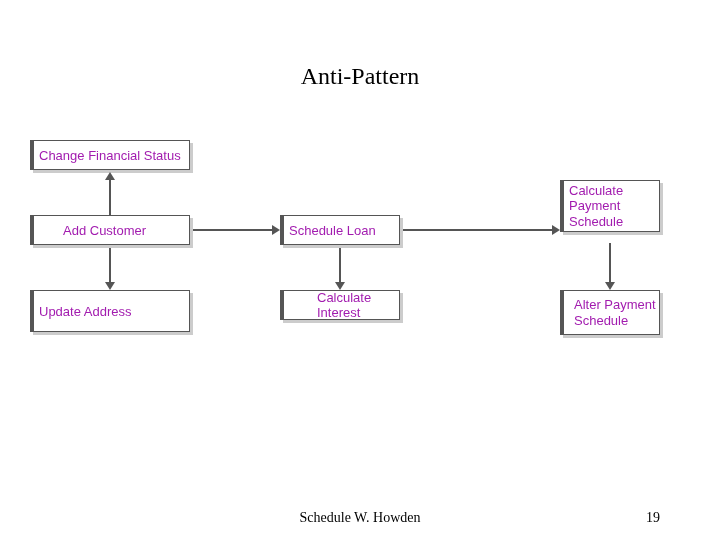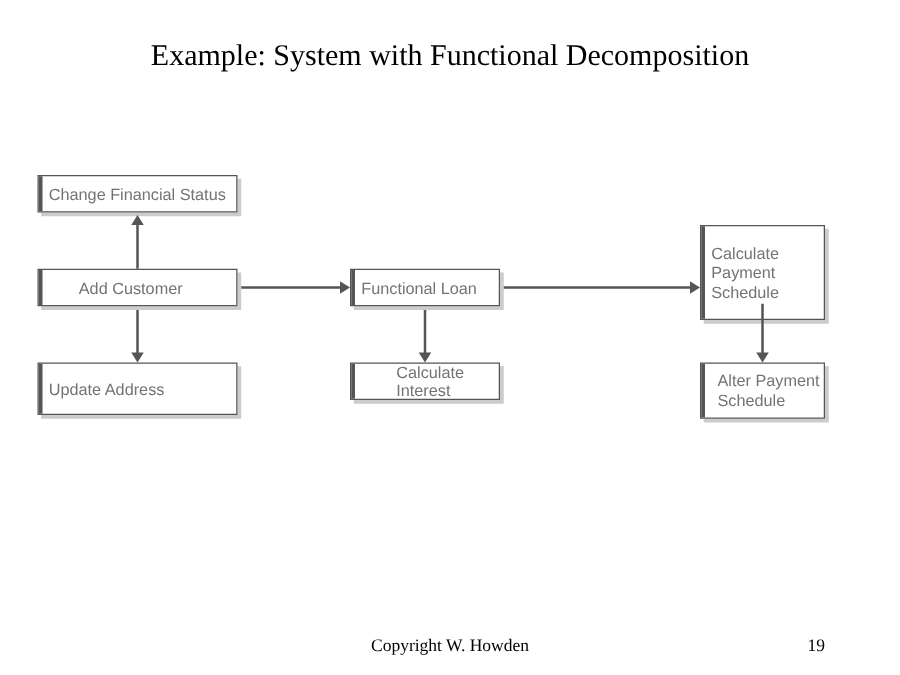--- a/index.html
+++ b/index.html
@@ -25,21 +25,21 @@
       left: 30px;
       width: 660px;
       height: 250px;
     }
     .box {
       position: absolute;
       background: #fff;
       border: 1px solid #555;
       font-family: Arial, sans-serif;
       font-size: 13px;
-      color: #737373;
+      color: #a21caf;
       display: flex;
       align-items: center;
       padding-left: 8px;
       box-shadow: 3px 3px 0 #ccc;
     }
     .box::before {
       content: "";
       position: absolute;
       top: 0;
       left: 0;
@@ -85,43 +85,44 @@
     }
     .pagenum {
       position: absolute;
       right: 60px;
     }
   </style>
 </head>
 <body>
 
 <div class="title">
-  <span>Example: System with Functional Decomposition</span><br>
+  <br>
+  <span>Anti-Pattern</span>
 </div>
 
 <div class="diagram">
 
   <div class="box" style="left:0;top:0;width:160px;height:30px;">
     <span>Change Financial Status</span>
   </div>
   <div class="box" style="left:0;top:75px;width:160px;height:30px;padding-left:32px;">
     <span>Add Customer</span>
   </div>
   <div class="box" style="left:0;top:150px;width:160px;height:42px;">
     <span>Update Address</span>
   </div>
 
   <div class="box" style="left:250px;top:75px;width:120px;height:30px;">
-    <span>Functional Loan</span>
+    <span>Schedule Loan</span>
   </div>
   <div class="box" style="left:250px;top:150px;width:120px;height:30px;padding-left:36px;">
     <span>Calculate Interest</span>
   </div>
 
-  <div class="box" style="left:530px;top:40px;width:100px;height:76px;white-space:pre-line;line-height:1.2;">
+  <div class="box" style="left:530px;top:40px;width:100px;height:52px;white-space:pre-line;line-height:1.2;">
     <span>Calculate
 Payment
 Schedule</span>
   </div>
   <div class="box" style="left:530px;top:150px;width:100px;height:45px;white-space:pre-line;line-height:1.2;padding-left:13px;">
     <span>Alter Payment
 Schedule</span>
   </div>
 
   <div class="arrow-line" style="left:79px;top:40px;width:2px;height:35px;"></div>
@@ -138,15 +139,15 @@
 
   <div class="arrow-line" style="left:373px;top:89px;width:150px;height:2px;"></div>
   <div class="arrow-head arrow-right" style="left:522px;top:85px;"></div>
 
   <div class="arrow-line" style="left:579px;top:103px;width:2px;height:40px;"></div>
   <div class="arrow-head arrow-down" style="left:575px;top:142px;"></div>
 
 </div>
 
 <div class="footer">
-  <span class="copyright">Copyright W. Howden</span>
+  <span class="copyright">Schedule W. Howden</span>
   <span class="pagenum">19</span>
 </div>
 
 </body></html>

